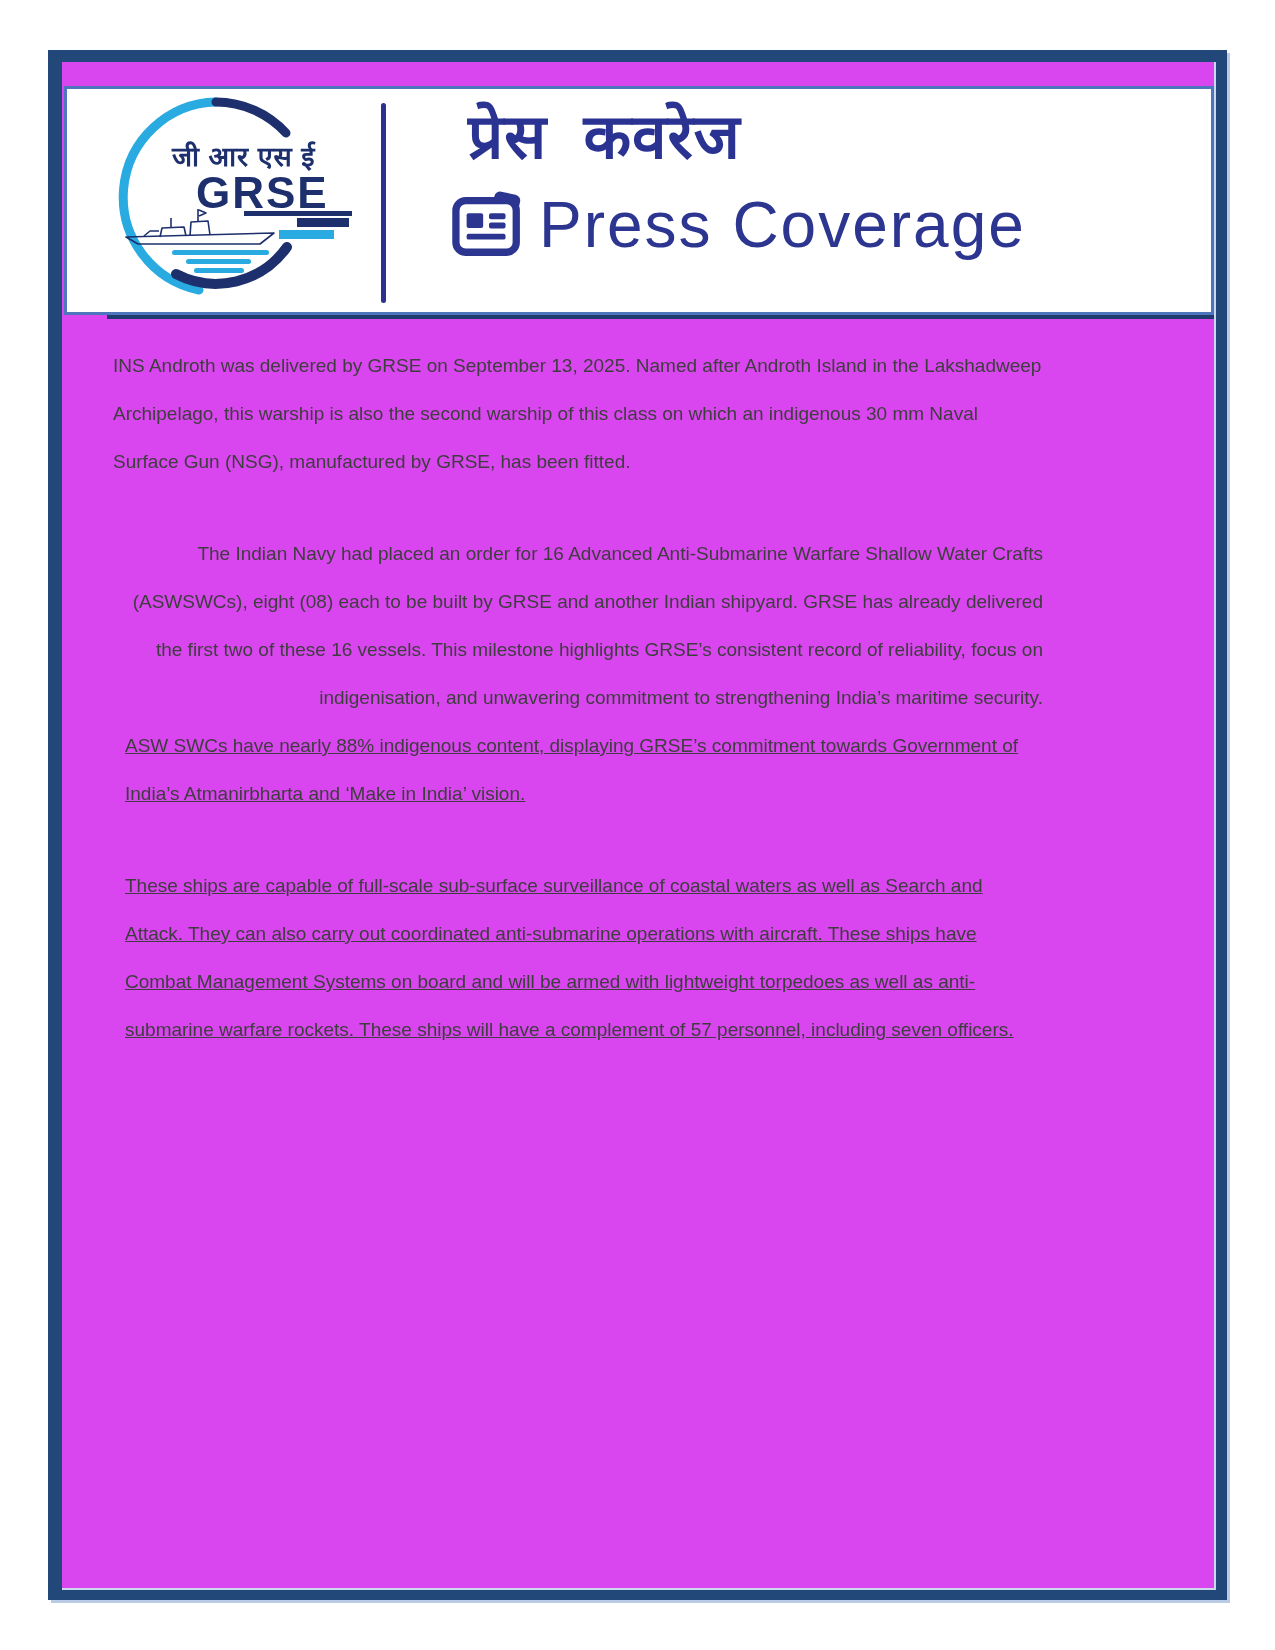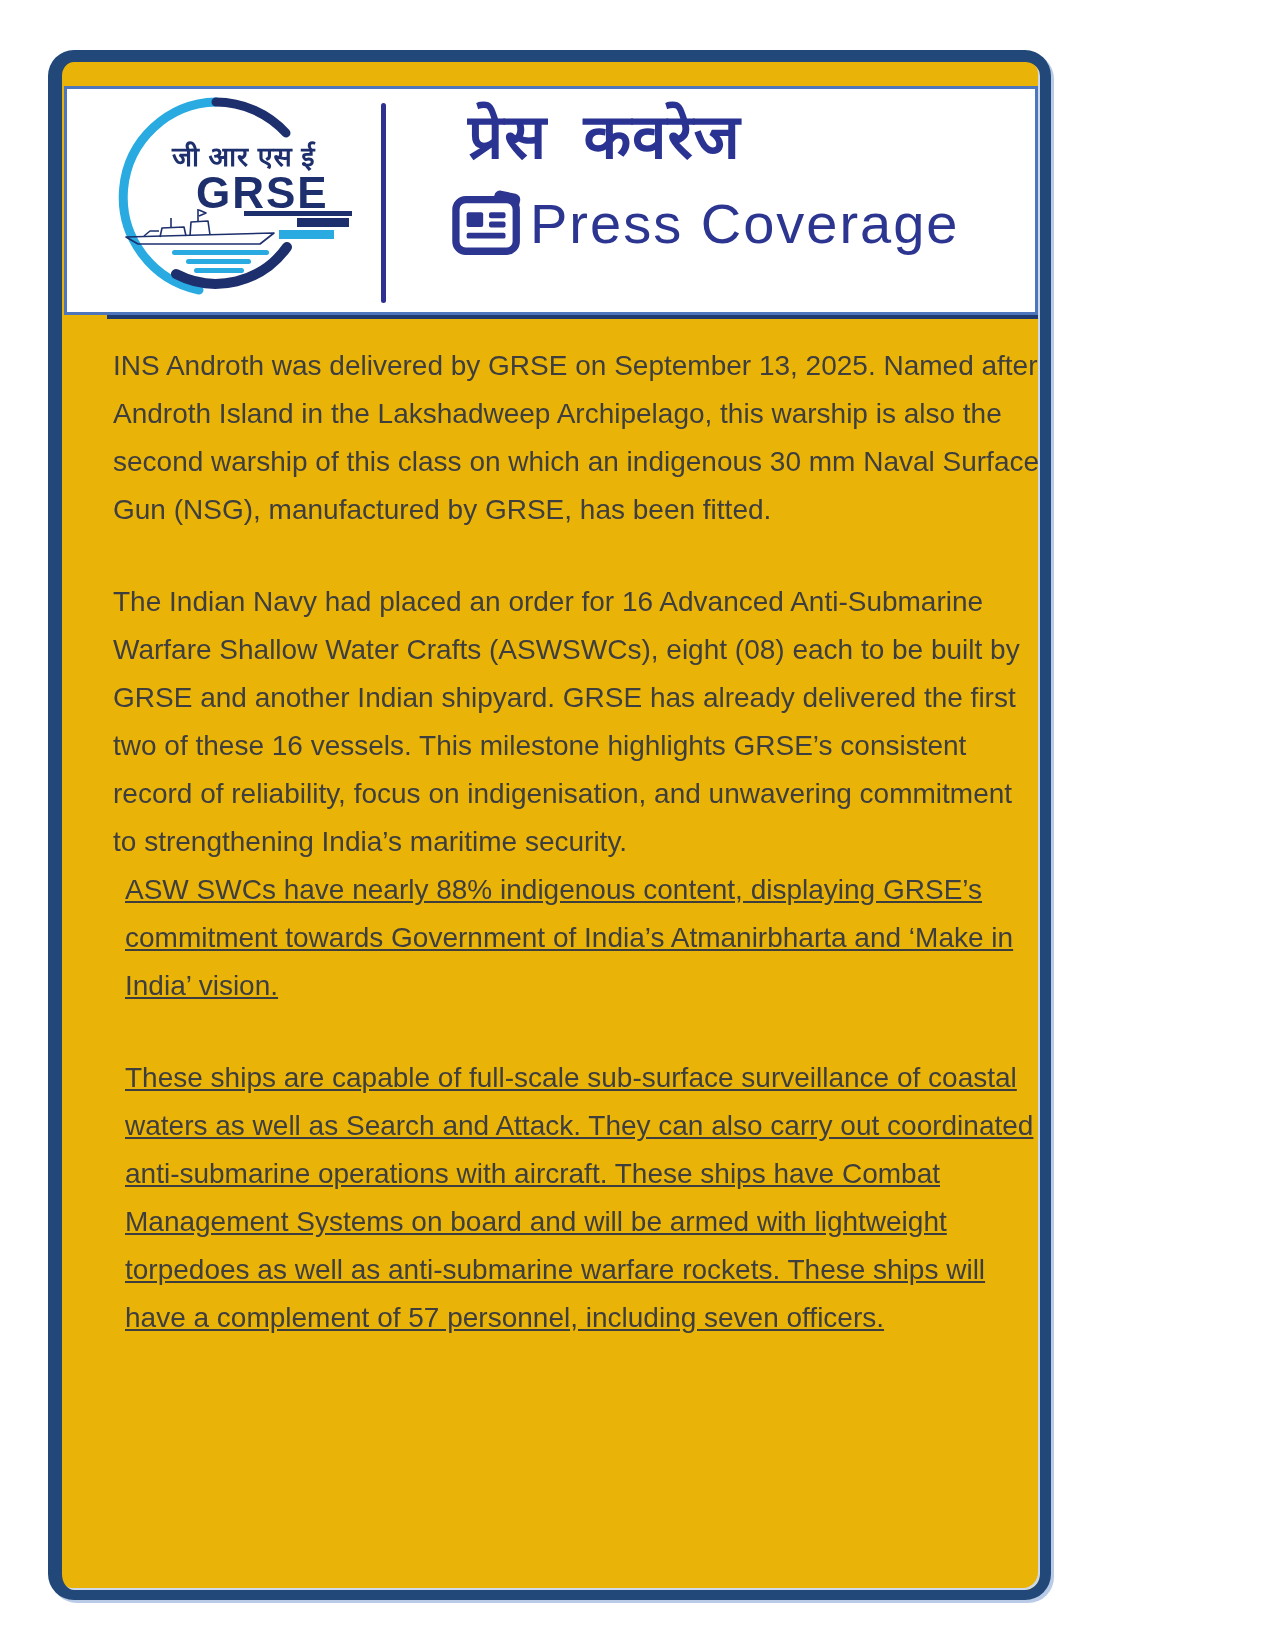--- a/index.html
+++ b/index.html
@@ -11,28 +11,27 @@
     width: 1275px;
     height: 1650px;
     background: #ffffff;
     overflow: hidden;
   }
 
   .frame {
     position: absolute;
     left: 48px;
     top: 50px;
-    width: 1003px;
+    width: 1179px;
     height: 1550px;
     border-style: solid;
     border-color: #214879;
     border-width: 12px 11px 10px 14px;
-    background: #eab308;
+    background: #d946ef;
     box-shadow: 3px 3px 0 #b9cbe7, inset -2px -2px 0 #ccd8ec;
-    border-radius: 26px;
   }
 
   .header-box {
     position: relative;
     margin: 24px 2px 0 2px;
     height: 229px;
     border: 3px solid #4e76bc;
     background: #ffffff;
     display: flex;
     align-items: flex-start;
@@ -76,39 +75,39 @@
     margin-left: 18px;
   }
 
   .title-row {
     display: flex;
     align-items: center;
     margin-top: 10px;
   }
   .news-icon { width: 78px; height: 72px; flex: 0 0 auto; }
   .title-english {
-    font-size: 56px;
+    font-size: 64px;
     font-weight: 400;
     color: #2c3690;
     letter-spacing: 2px;
-    margin-left: 2px;
+    margin-left: 11px;
     white-space: nowrap;
   }
 
   .article {
     margin: 27px 0 0 51px;
     width: 930px;
   }
   .article p {
-    font-size: 28px;
+    font-size: 19px;
     line-height: 48px;
     color: #3e3e3e;
     margin: 0 0 44px 0;
   }
-  .article p.no-gap-after { margin-bottom: 0; }
+  .article p.no-gap-after { margin-bottom: 0; text-align: right; }
   .article p.indented { padding-left: 12px; text-decoration: underline; }
 </style>
 </head>
 <body>
 
 <div class="page">
   <div class="frame">
 
     <div class="header-box">
 

